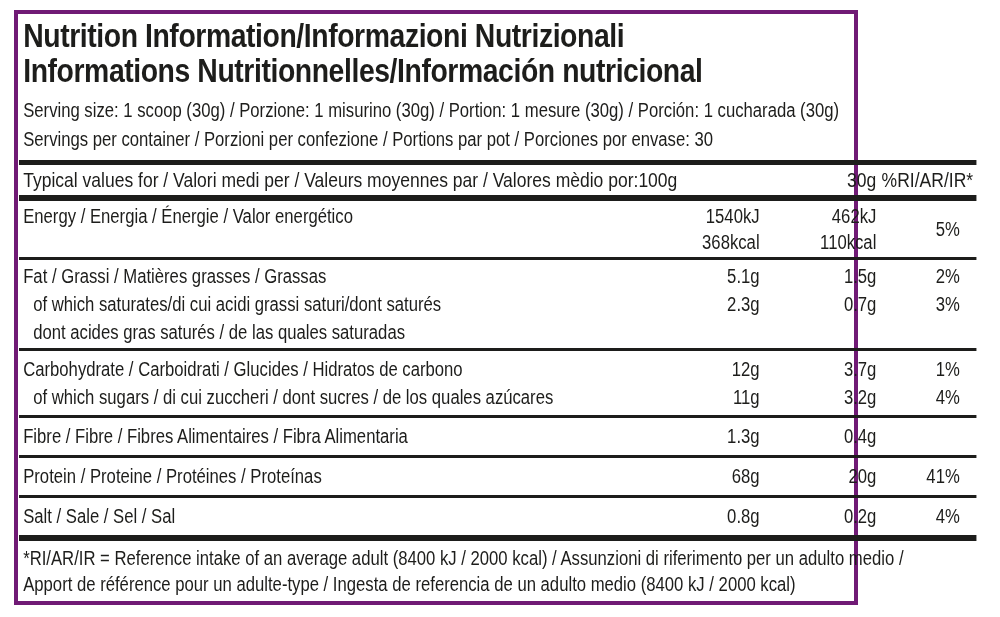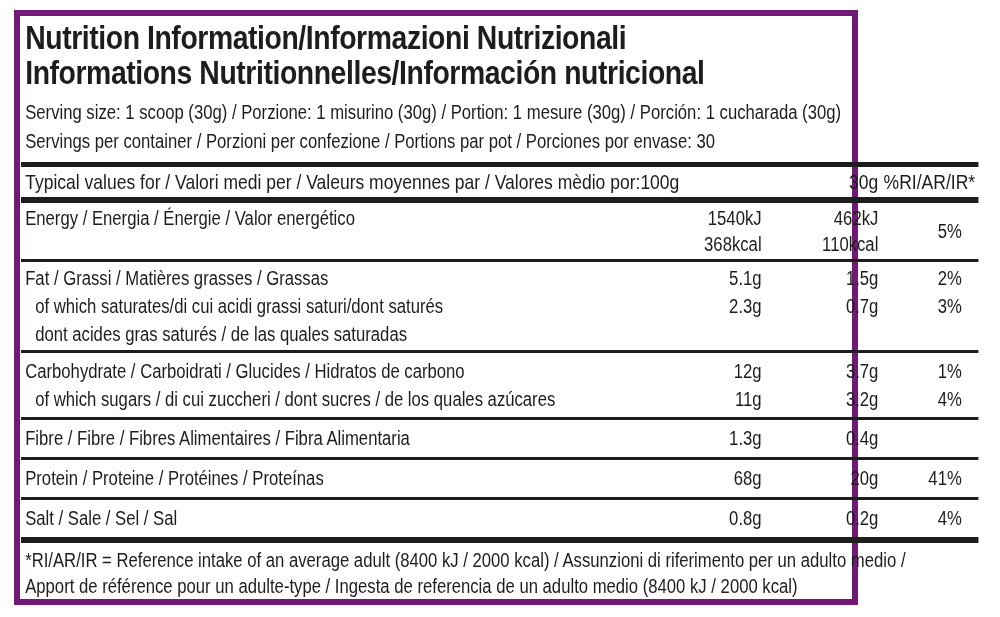--- a/index.html
+++ b/index.html
@@ -4,21 +4,21 @@
 <style>
   html,body{margin:0;padding:0;}
   body{
     width:1000px;height:617px;position:relative;overflow:hidden;
     background:#ffffff;
     font-family:"Liberation Sans","DejaVu Sans",sans-serif;
     color:#1d1d1b;
   }
   .frame{
     position:absolute;left:14px;top:10px;width:844px;height:595px;
-    box-sizing:border-box;border:6px solid #701a75;background:#ffffff;
+    box-sizing:border-box;border:4px solid #701a75;background:#ffffff;
   }
   
   .content{
     position:absolute;left:1px;top:0;width:1148px;
     transform:scaleX(0.834);transform-origin:0 0;
   }
   .nowrap{white-space:nowrap;}
   .title{padding:4px 0 0 5px;font-weight:700;font-size:34px;line-height:35px;letter-spacing:-0.5px;}
   .serving{padding:8px 0 6px 5px;font-size:20px;line-height:29px;}
   .rule{background:#1d1d1b;width:1148px;}

